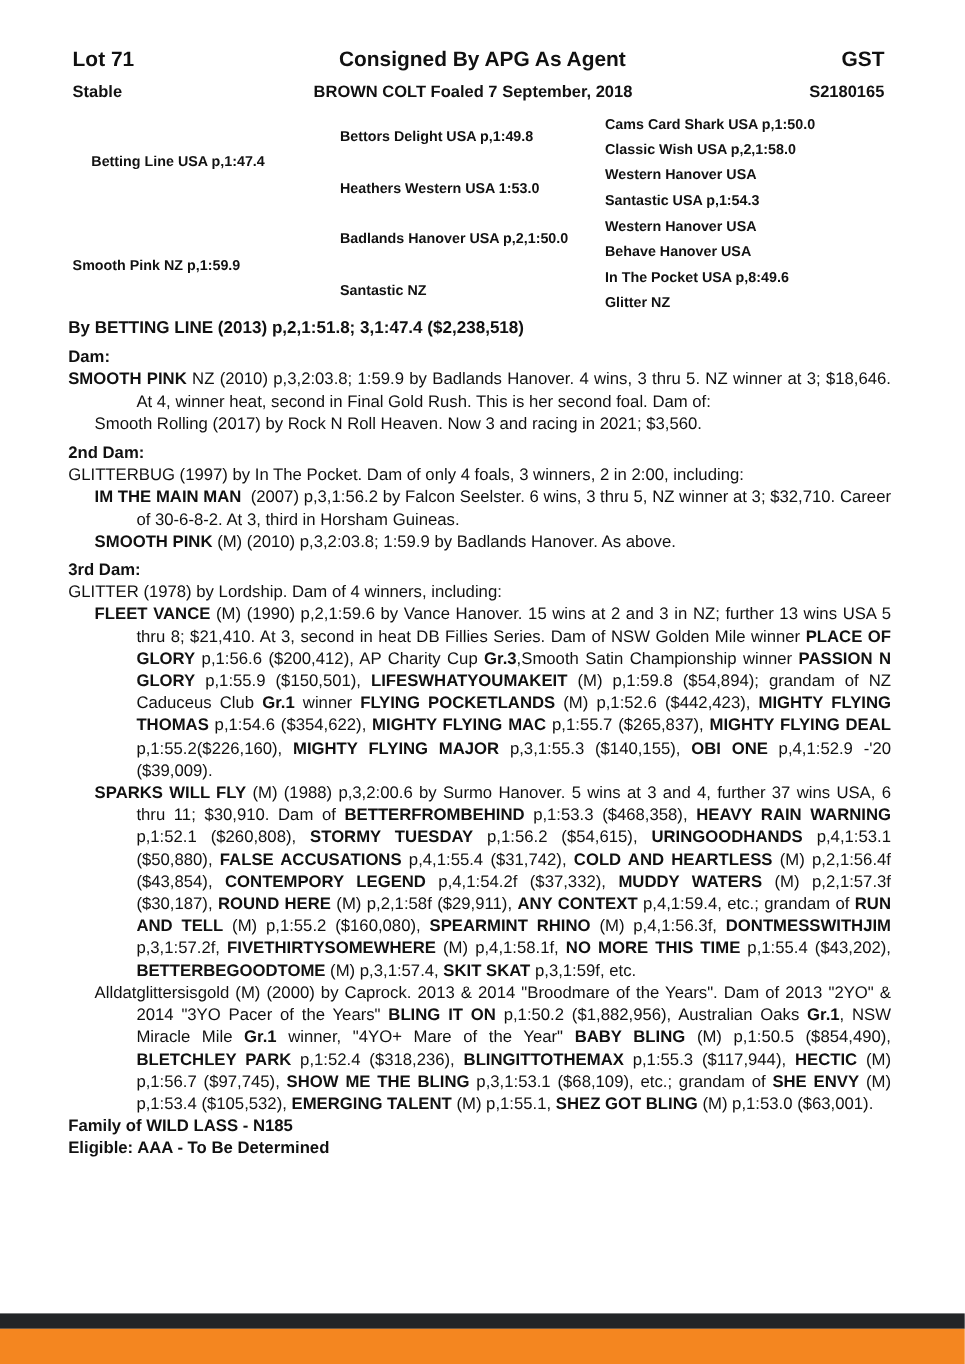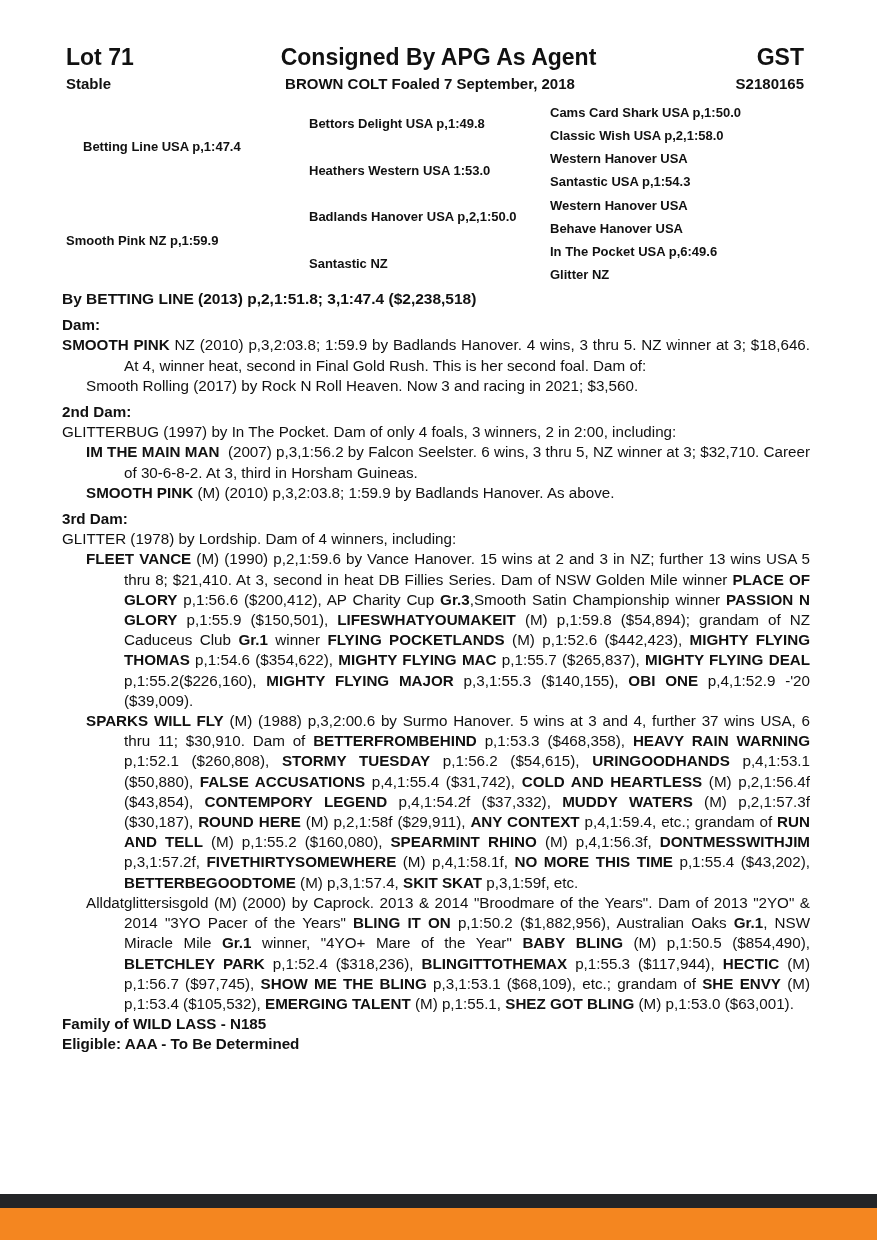--- a/index.html
+++ b/index.html
@@ -2,21 +2,21 @@
 <html><head>
 <meta charset="utf-8">
 <style>
   html, body { margin: 0; padding: 0; background: #ffffff; }
   body { width: 877px; height: 1240px; position: relative; overflow: hidden;
          font-family: "Liberation Sans", sans-serif; color: #111111; }
   .page { position: absolute; left: 0; top: 0; width: 877px; height: 1240px; }
 
   
   .hdr { position: absolute; font-weight: bold; white-space: nowrap; }
-  .hdr.big { font-size: 23px; top: 44px; }
+  .hdr.big { font-size: 19px; top: 44px; }
   .hdr.small { font-size: 15px; top: 75px; }
   #lot { left: 66px; }
   #consigned { left: 0; width: 877px; text-align: center; }
   #gst { right: 73px; }
   #stable { left: 66px; }
   #description { left: 0; width: 860px; text-align: center; }
   #code { right: 73px; }
 
   
   .ped { position: absolute; font-size: 13px; font-weight: bold; white-space: nowrap; }
@@ -57,21 +57,21 @@
     <div class="ped" style="left:309px; top:163px;">Heathers Western USA 1:53.0</div>
     <div class="ped" style="left:309px; top:209px;">Badlands Hanover USA p,2,1:50.0</div>
     <div class="ped" style="left:309px; top:256px;">Santastic NZ</div>
 
     <div class="ped" style="left:550px; top:105px;">Cams Card Shark USA p,1:50.0</div>
     <div class="ped" style="left:550px; top:128px;">Classic Wish USA p,2,1:58.0</div>
     <div class="ped" style="left:550px; top:151px;">Western Hanover USA</div>
     <div class="ped" style="left:550px; top:174px;">Santastic USA p,1:54.3</div>
     <div class="ped" style="left:550px; top:198px;">Western Hanover USA</div>
     <div class="ped" style="left:550px; top:221px;">Behave Hanover USA</div>
-    <div class="ped" style="left:550px; top:244px;">In The Pocket USA p,6:49.6</div>
+    <div class="ped" style="left:550px; top:244px;">In The Pocket USA p,8:49.6</div>
     <div class="ped" style="left:550px; top:267px;">Glitter NZ</div>
   </div>
 
   <div class="body">
     <p class="sire-line">By BETTING LINE (2013) p,2,1:51.8; 3,1:47.4 ($2,238,518)</p>
 
     <div>
       <p class="sec-title">Dam:</p>
       <p class="p main"><span class="b">SMOOTH PINK</span><span> NZ (2010) p,3,2:03.8; 1:59.9 by Badlands Hanover. 4 wins, 3 thru 5. NZ winner at 3; $18,646. At 4, winner heat, second in Final Gold Rush. This is her second foal. Dam of:</span></p>
       <p class="p note">Smooth Rolling (2017) by Rock N Roll Heaven. Now 3 and racing in 2021; $3,560.</p>

